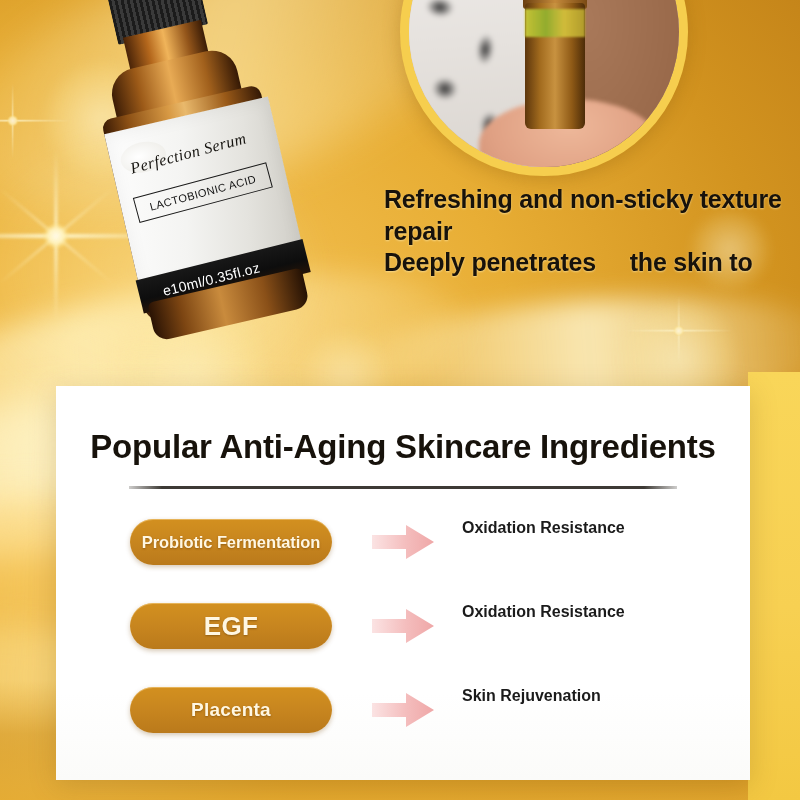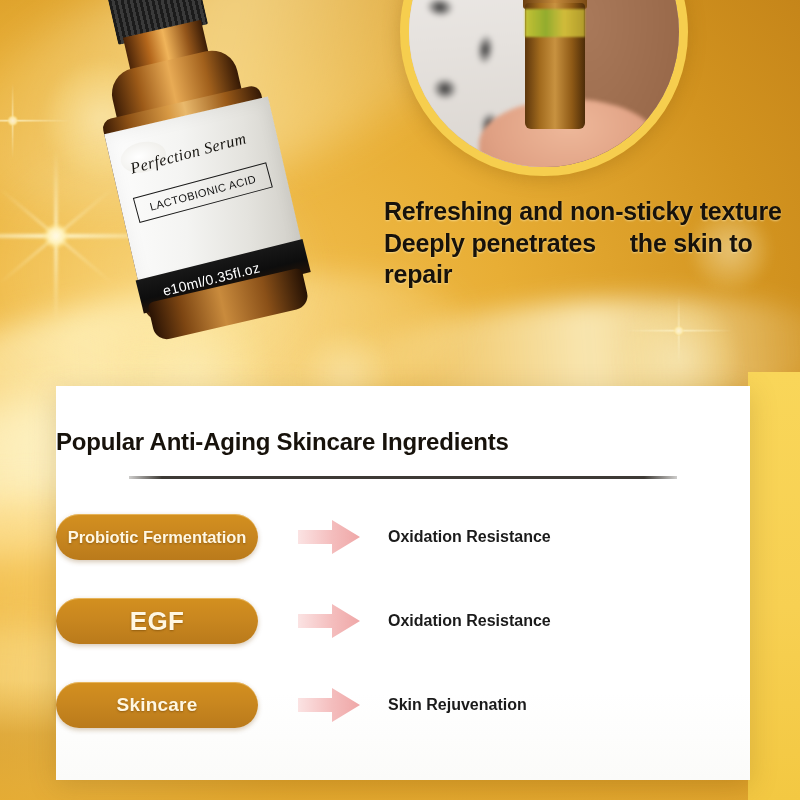--- a/index.html
+++ b/index.html
@@ -202,53 +202,54 @@
     border-radius:4px 4px 6px 6px; filter:blur(.5px);
   }
   .pb-stripe{
     position:absolute; left:10px; top:78px; width:60px; height:28px;
     background:linear-gradient(90deg,#cfcf3a 0%,#8fb02e 35%,#d4c23c 65%,#b9a52f 100%);
     filter:blur(.8px); opacity:.92;
   }
 
   
   #headline{
-    position:absolute; left:384px; top:196px; width:404px;
+    position:absolute; left:384px; top:184px; width:404px;
     color:#17120b;
     font-size:25px; font-weight:bold; line-height:1.26;
     letter-spacing:-.2px;
     text-shadow:0 1px 2px rgba(255,240,190,.55);
   }
   #headline .ln{ display:block; white-space:pre; }
 
   
   .side-band{
     position:absolute; right:0; top:372px; width:52px; height:428px;
     background:linear-gradient(180deg,#F9D659 0%,#F7D052 55%,#F3C842 100%);
   }
 
   
   #card{
     position:absolute; left:56px; top:386px; width:694px; height:394px;
     background:linear-gradient(180deg,#ffffff 0%,#ffffff 78%,#fbfbf9 100%);
     box-shadow:0 6px 26px rgba(120,78,12,.22);
   }
   .card-title{
-    margin:42px 0 0 0; text-align:left;
-    font-size:24px; font-weight:bold; color:#17120b; letter-spacing:-.2px;
+    margin:42px 0 0 0; text-align:center;
+    font-size:33px; font-weight:bold; color:#17120b; letter-spacing:-.2px;
   }
   .card-rule{
     width:548px; height:3px; margin:20px auto 0;
     background:linear-gradient(90deg,rgba(60,56,50,.25) 0%,#3d3a35 6%,#3d3a35 94%,rgba(60,56,50,.25) 100%);
   }
 
   .rows{ margin-top:30px; }
   .row{
-    display:flex; align-items:center;
+    display:flex; align-items:flex-start;
     height:56px; margin-bottom:28px;
+    padding-left:74px;
   }
   .row:last-child{ margin-bottom:0; }
 
   .pill{
     width:202px; height:46px; flex:0 0 202px;
     border-radius:24px;
     background:linear-gradient(180deg,#D3901F 0%,#C8861F 48%,#BA7A1B 100%);
     box-shadow:0 2px 5px rgba(120,74,10,.3), inset 0 1px 0 rgba(255,225,160,.45);
     display:flex; align-items:center; justify-content:center;
     position:relative;
@@ -343,22 +344,22 @@
 
         <div class="pb-shoulder"></div>
         <div class="pb-body"></div>
         <div class="pb-stripe"></div>
       </div>
     </div>
   </div>
 
   <div id="headline">
     <span class="ln">Refreshing and non-sticky texture</span>
+    <span class="ln">repair</span>
     <span class="ln">Deeply penetrates     the skin to</span>
-    <span class="ln">repair</span>
   </div>
 
   <div class="side-band"></div>
 
   <div id="card">
     <div class="card-title">Popular Anti-Aging Skincare Ingredients</div>
     <div class="card-rule"></div>
 
     <div class="rows">
 
@@ -395,21 +396,21 @@
               </linearGradient>
             </defs>
             <path d="M2,13 L36,13 L36,3 L64,20 L36,37 L36,27 L2,27 Z" fill="url(#ag1)"></path>
           </svg>
         </div>
         <div class="benefit">Oxidation Resistance</div>
       </div>
 
       <div class="row">
         <div class="pill size-md">
-          <span>Skincare</span>
+          <span>Placenta</span>
         </div>
         <div class="arrow">
           <svg width="66" height="40" viewBox="0 0 66 40" aria-hidden="true">
             <defs>
               <linearGradient id="ag2" x1="0" y1="0" x2="1" y2="0">
                 <stop offset="0%" stop-color="#FBE3E3"></stop>
                 <stop offset="55%" stop-color="#F4BDBD"></stop>
                 <stop offset="100%" stop-color="#EFA7A7"></stop>
               </linearGradient>
             </defs>

